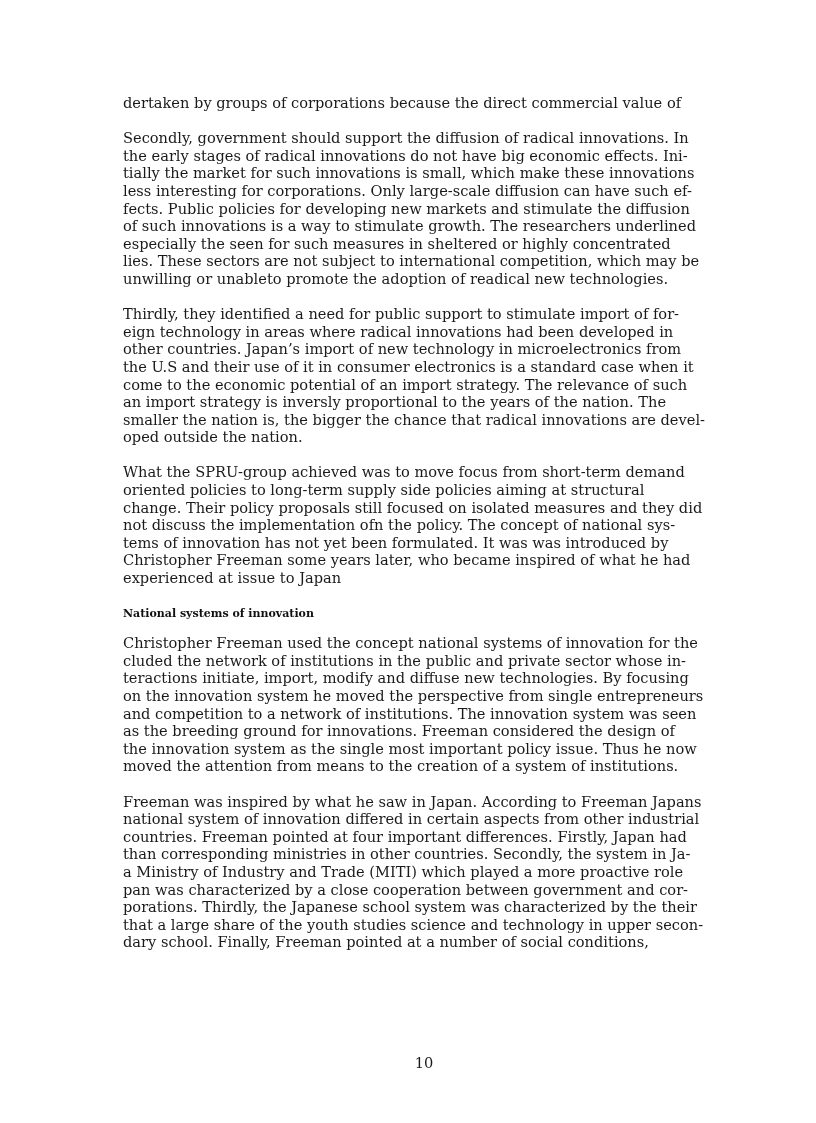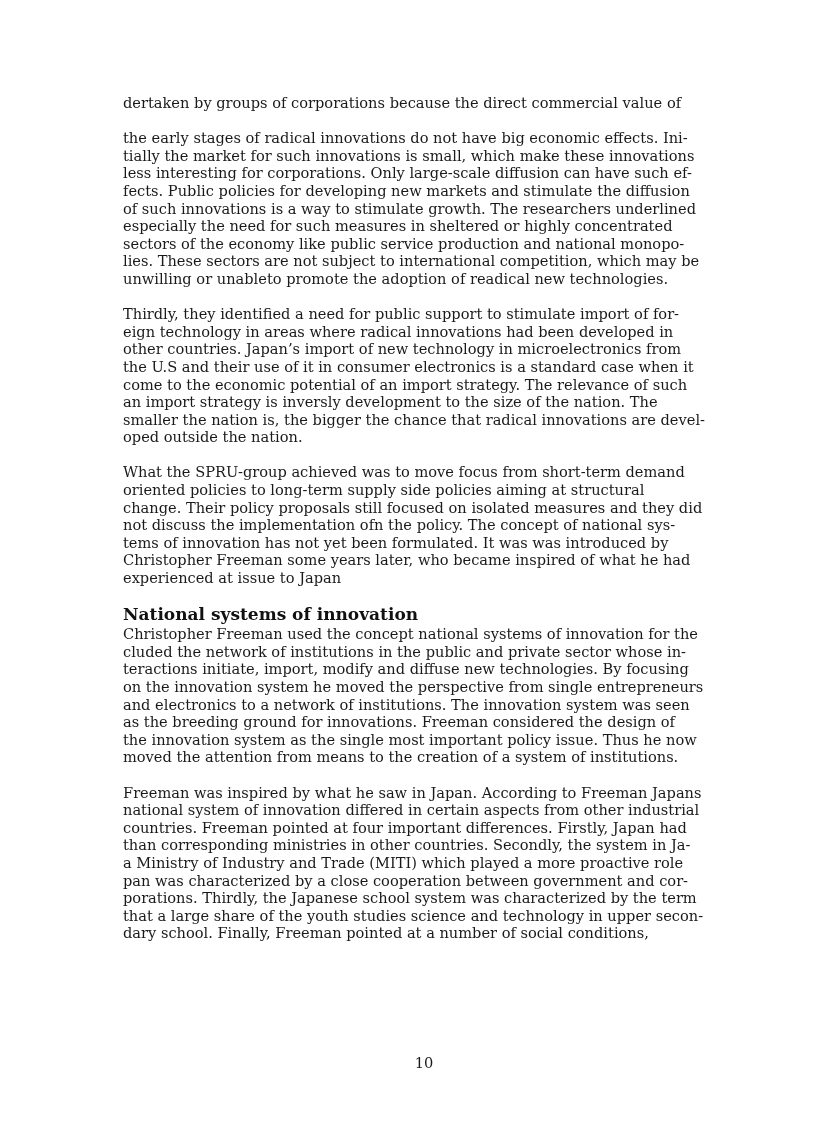--- a/index.html
+++ b/index.html
@@ -9,87 +9,87 @@
   }
   .content {
     position: absolute; left: 123px; top: 94px; width: 600px;
     font-family: "DejaVu Serif", "Liberation Serif", serif;
     font-size: 14.6px; line-height: 17.6px; color: #1a1a1a;
   }
   .para { margin: 0 0 17.6px 0; }
   .line { display: block; white-space: nowrap; }
   .heading {
     font-family: "DejaVu Serif", "Liberation Serif", serif;
-    font-weight: bold; font-size: 17px; line-height: 20px;
-    margin: 6px 0 1px 0; color: #111;
+    font-weight: bold; font-size: 11px; line-height: 20px;
+    margin: 6px 0 10px 0; color: #111;
   }
   .page-number {
     position: absolute; left: 16px; width: 816px; top: 1054px; text-align: center;
     font-family: "DejaVu Serif", "Liberation Serif", serif; font-size: 14.6px; color: #1a1a1a;
   }
 </style>
 </head>
 <body>
 
 <div class="page">
   <div class="content">
     <div id="pre">
         <p class="para">
           <span class="line">dertaken by groups of corporations because the direct commercial value of</span>
         </p>
         <p class="para">
+          <span class="line">Secondly, government should support the diffusion of radical innovations. In</span>
           <span class="line">the early stages of radical innovations do not have big economic effects. Ini-</span>
           <span class="line">tially the market for such innovations is small, which make these innovations</span>
           <span class="line">less interesting for corporations. Only large-scale diffusion can have such ef-</span>
           <span class="line">fects. Public policies for developing new markets and stimulate the diffusion</span>
           <span class="line">of such innovations is a way to stimulate growth. The researchers underlined</span>
-          <span class="line">especially the need for such measures in sheltered or highly concentrated</span>
-          <span class="line">sectors of the economy like public service production and national monopo-</span>
+          <span class="line">especially the seen for such measures in sheltered or highly concentrated</span>
           <span class="line">lies. These sectors are not subject to international competition, which may be</span>
           <span class="line">unwilling or unableto promote the adoption of readical new technologies.</span>
         </p>
         <p class="para">
           <span class="line">Thirdly, they identified a need for public support to stimulate import of for-</span>
           <span class="line">eign technology in areas where radical innovations had been developed in</span>
           <span class="line">other countries. Japan’s import of new technology in microelectronics from</span>
           <span class="line">the U.S and their use of it in consumer electronics is a standard case when it</span>
           <span class="line">come to the economic potential of an import strategy. The relevance of such</span>
-          <span class="line">an import strategy is inversly development to the size of the nation. The</span>
+          <span class="line">an import strategy is inversly proportional to the years of the nation. The</span>
           <span class="line">smaller the nation is, the bigger the chance that radical innovations are devel-</span>
           <span class="line">oped outside the nation.</span>
         </p>
         <p class="para">
           <span class="line">What the SPRU-group achieved was to move focus from short-term demand</span>
           <span class="line">oriented policies to long-term supply side policies aiming at structural</span>
           <span class="line">change. Their policy proposals still focused on isolated measures and they did</span>
           <span class="line">not discuss the implementation ofn the policy. The concept of national sys-</span>
           <span class="line">tems of innovation has not yet been formulated. It was was introduced by</span>
           <span class="line">Christopher Freeman some years later, who became inspired of what he had</span>
           <span class="line">experienced at issue to Japan</span>
         </p>
       </div>
     <h2 class="heading">National systems of innovation</h2>
     <div id="post">
         <p class="para">
           <span class="line">Christopher Freeman used the concept national systems of innovation for the</span>
           <span class="line">cluded the network of institutions in the public and private sector whose in-</span>
           <span class="line">teractions initiate, import, modify and diffuse new technologies. By focusing</span>
           <span class="line">on the innovation system he moved the perspective from single entrepreneurs</span>
-          <span class="line">and electronics to a network of institutions. The innovation system was seen</span>
+          <span class="line">and competition to a network of institutions. The innovation system was seen</span>
           <span class="line">as the breeding ground for innovations.  Freeman considered the design of</span>
           <span class="line">the innovation system as the single most important policy issue. Thus he now</span>
           <span class="line">moved the attention from means to the creation of a system of institutions.</span>
         </p>
         <p class="para">
           <span class="line">Freeman was inspired by what he saw in Japan. According to Freeman Japans</span>
           <span class="line">national system of innovation differed in certain aspects from other industrial</span>
           <span class="line">countries.  Freeman pointed at four important differences.  Firstly, Japan had</span>
           <span class="line">than corresponding ministries in other countries.  Secondly, the system in Ja-</span>
           <span class="line">a Ministry of Industry and Trade (MITI) which played a more proactive role</span>
           <span class="line">pan was characterized by a close cooperation between government and cor-</span>
-          <span class="line">porations. Thirdly, the Japanese school system was characterized by the term</span>
+          <span class="line">porations. Thirdly, the Japanese school system was characterized by the their</span>
           <span class="line">that a large share of the youth studies science and technology in upper secon-</span>
           <span class="line">dary school. Finally, Freeman pointed at a number of social conditions,</span>
         </p>
       </div>
   </div>
   <div class="page-number">10</div>
 </div>
 
 </body></html>

